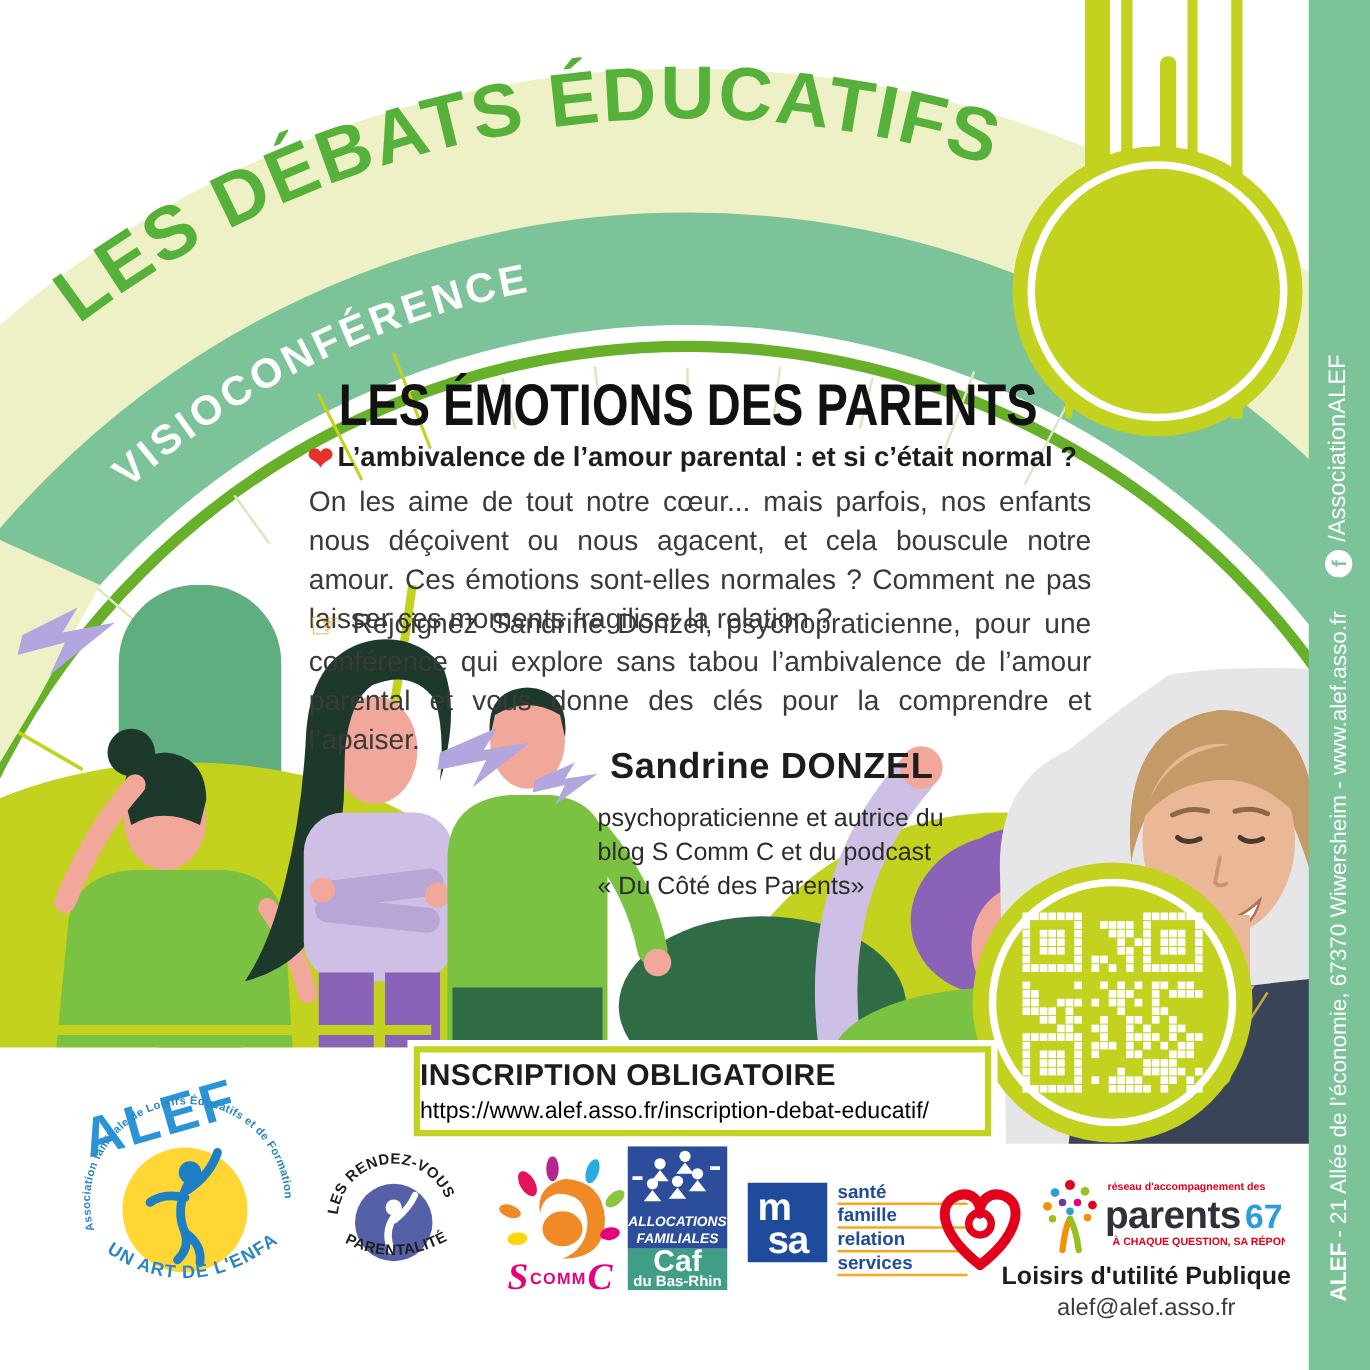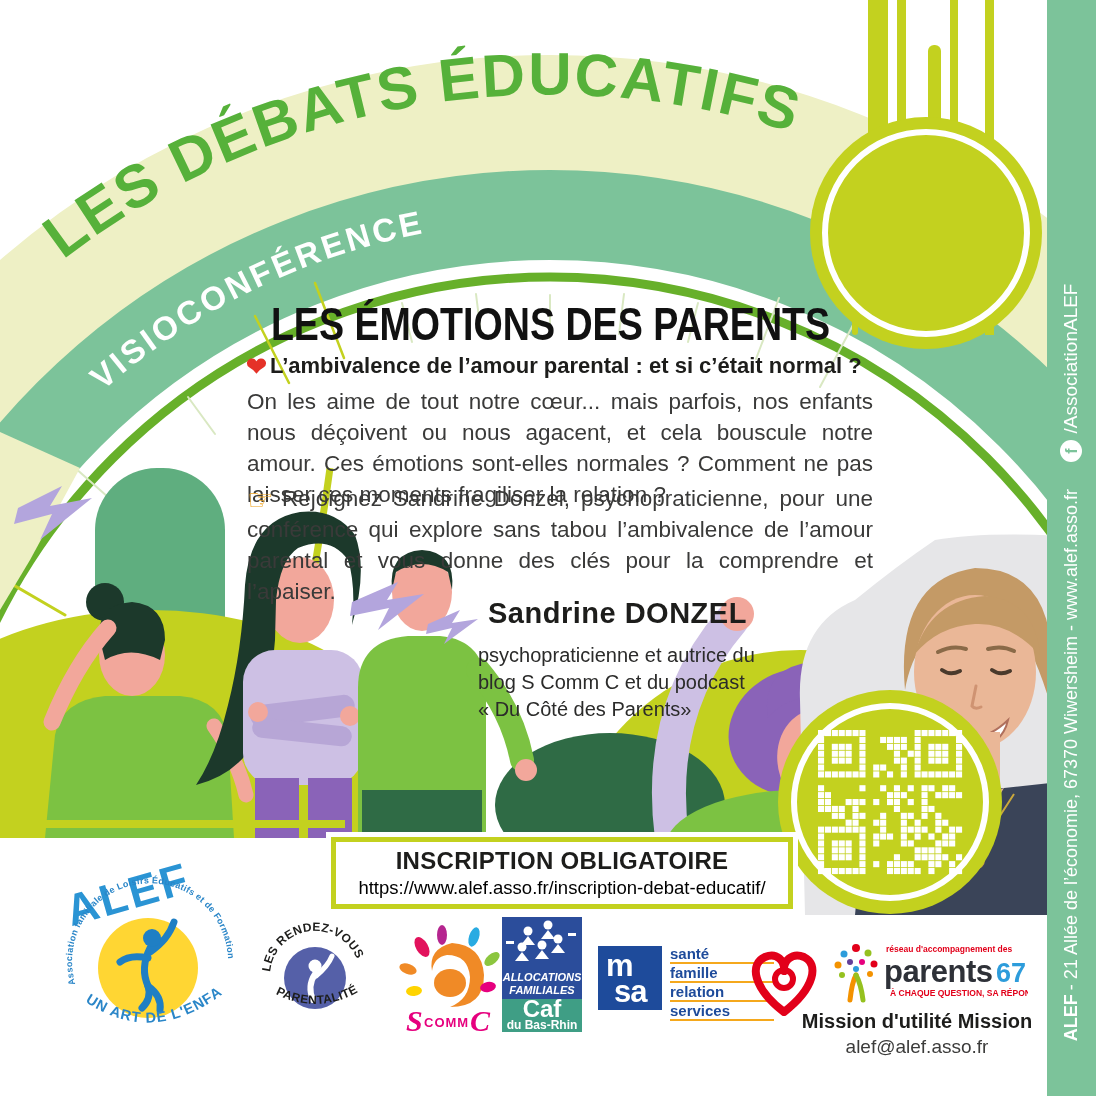--- a/index.html
+++ b/index.html
@@ -22,21 +22,21 @@
   .hook{left:246px;top:352px;width:640px;font-size:22px;font-weight:bold;color:#1d1d1b;white-space:nowrap;}
   .hook .heart{color:#e53228;font-size:25px;margin-right:3px;vertical-align:-2px;}
   .para{left:247px;width:626px;font-size:22.5px;line-height:31px;color:#3a3a39;text-align:justify;}
   .p1{top:386px;}
   .p2{top:483px;}
   .pointer{color:#f0a422;font-size:30px;line-height:20px;vertical-align:-4px;margin-right:8px;}
   .spk-name{left:488px;top:597px;font-size:29px;font-weight:bold;color:#1d1d1b;letter-spacing:.5px;}
   .spk-bio{left:478px;top:642px;font-size:20px;line-height:27px;color:#2b2b2a;}
   
   .reg-box{left:331px;top:837px;width:452px;height:57px;background:#fff;border:5px solid #c3d11f;
-           box-shadow:0 0 0 5px #fff;text-align:center;padding-top:5px;}
+           box-shadow:0 0 0 5px #fff;text-align:left;padding-top:5px;}
   .reg-title{font-size:24px;font-weight:bold;color:#1d1d1b;letter-spacing:.3px;}
   .reg-url{font-size:18.5px;color:#000000;margin-top:2px;}
   
   .vtext{position:absolute;z-index:4;color:#fff;white-space:nowrap;transform:rotate(-90deg);
          display:flex;align-items:center;justify-content:center;}
   .vfb{left:971px;top:361px;width:200px;height:24px;font-size:19px;gap:7px;}
   .vaddr{left:786px;top:753px;width:570px;height:24px;font-size:18px;}
   .vaddr b{margin-right:4px;}
   
   .mission{left:792px;top:1010px;width:250px;text-align:center;color:#1d1d1b;}
@@ -582,17 +582,17 @@
       <path d="M22,62 Q24,44 28,37" stroke="#f39200" stroke-width="5" fill="none" stroke-linecap="round"></path>
       <path d="M35,62 Q33,46 28,37" stroke="#95c11f" stroke-width="5" fill="none" stroke-linecap="round"></path>
     </g>
     <text class="p67small" x="58" y="14">réseau d'accompagnement des</text>
     <text class="p67name" x="56" y="44">parents</text>
     <text class="p67num" x="168" y="44">67</text>
     <text class="p67small" x="62" y="58">À CHAQUE QUESTION, SA RÉPONSE !</text>
   </svg>
 
   <div class="ovl mission">
-    <div class="m1">Mission d'utilité Mission</div>
+    <div class="m1">Loisirs d'utilité Publique</div>
     <div class="m2">alef@alef.asso.fr</div>
   </div>
 
 </div>
 
 </body></html>

